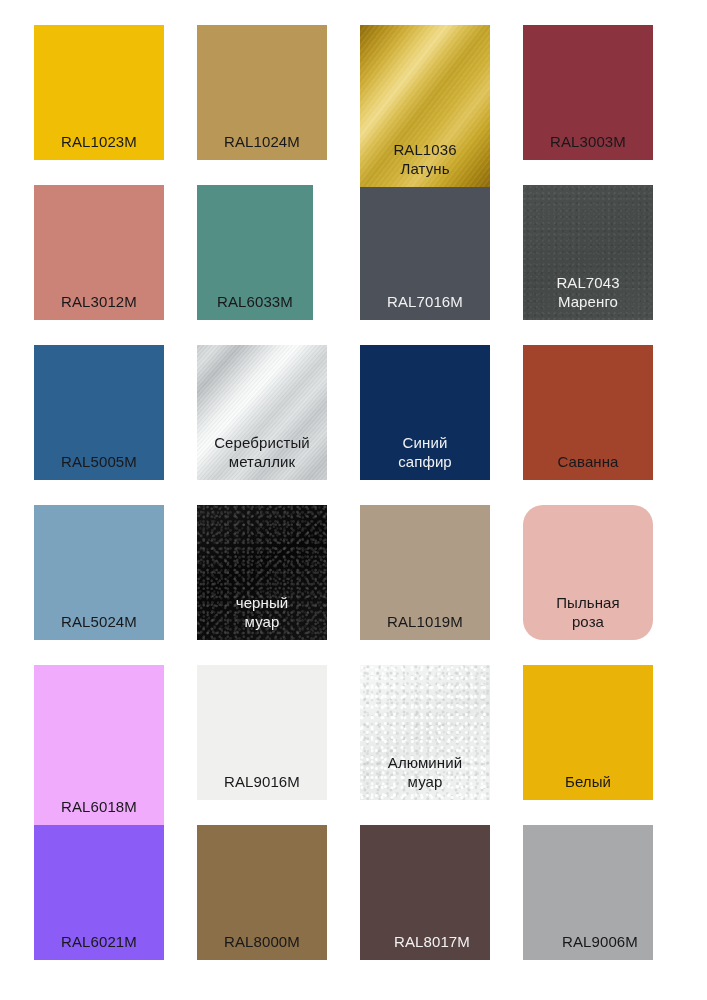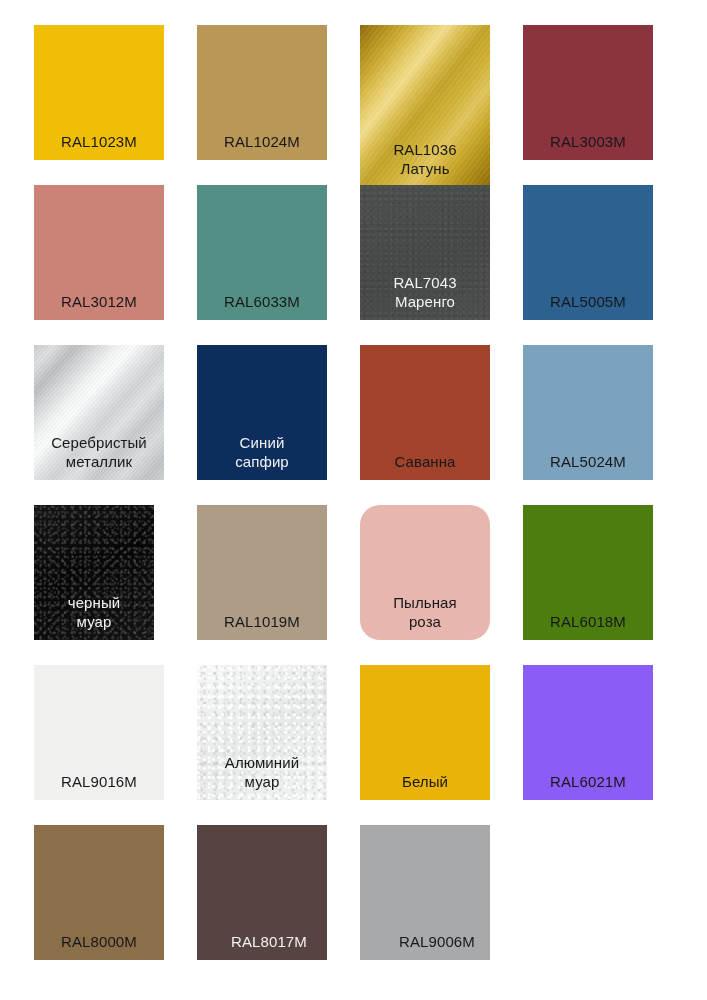--- a/index.html
+++ b/index.html
@@ -181,22 +181,25 @@
       <div class="finish finish-brass"></div>
       <div class="swatch-label">RAL1036
 Латунь</div>
     </div>
     <div class="swatch" style="background-color: rgb(139, 52, 64); width: 130px; height: 135px;">
       <div class="swatch-label">RAL3003M</div>
     </div>
     <div class="swatch" style="background-color: rgb(203, 130, 119); width: 130px; height: 135px;">
       <div class="swatch-label">RAL3012M</div>
     </div>
-    <div class="swatch" style="background-color: rgb(84, 143, 133); width: 130px; height: 135px;">
+    <div class="swatch" style="background-color: rgb(84, 143, 133); width: 116px; height: 135px;">
       <div class="swatch-label">RAL6033M</div>
+    </div>
+    <div class="swatch light-text" style="background-color: rgb(77, 82, 90); width: 130px; height: 135px;">
+      <div class="swatch-label">RAL7016M</div>
     </div>
     <div class="swatch light-text" style="background-color: rgb(71, 75, 74); width: 130px; height: 135px;">
       <div class="finish finish-marengo"></div>
       <div class="swatch-label">RAL7043
 Маренго</div>
     </div>
     <div class="swatch" style="background-color: rgb(45, 97, 144); width: 130px; height: 135px;">
       <div class="swatch-label">RAL5005M</div>
     </div>
     <div class="swatch" style="background-color: rgb(207, 211, 212); width: 130px; height: 135px;">
@@ -207,33 +210,33 @@
     <div class="swatch light-text" style="background-color: rgb(13, 46, 92); width: 130px; height: 135px;">
       <div class="swatch-label">Синий
 сапфир</div>
     </div>
     <div class="swatch" style="background-color: rgb(162, 67, 44); width: 130px; height: 135px;">
       <div class="swatch-label">Саванна</div>
     </div>
     <div class="swatch" style="background-color: rgb(123, 163, 190); width: 130px; height: 135px;">
       <div class="swatch-label">RAL5024M</div>
     </div>
-    <div class="swatch light-text" style="background-color: rgb(12, 12, 12); width: 120px; height: 135px;">
+    <div class="swatch light-text" style="background-color: rgb(12, 12, 12); width: 130px; height: 135px;">
       <div class="finish finish-black-moire"></div>
       <div class="swatch-label">черный
 муар</div>
     </div>
     <div class="swatch" style="background-color: rgb(174, 156, 135); width: 130px; height: 135px;">
       <div class="swatch-label">RAL1019M</div>
     </div>
     <div class="swatch" style="background-color: rgb(231, 182, 174); width: 130px; height: 135px; border-radius: 20px;">
       <div class="swatch-label">Пыльная
 роза</div>
     </div>
-    <div class="swatch" style="background-color: #4d7c0f; width: 130px; height: 135px;">
+    <div class="swatch" style="background-color: #f0abfc; width: 130px; height: 160px;">
       <div class="swatch-label">RAL6018M</div>
     </div>
     <div class="swatch" style="background-color: rgb(240, 241, 238); width: 130px; height: 135px;">
       <div class="swatch-label">RAL9016M</div>
     </div>
     <div class="swatch" style="background-color: rgb(238, 240, 239); width: 130px; height: 135px;">
       <div class="finish finish-aluminium-moire"></div>
       <div class="swatch-label">Алюминий
 муар</div>
     </div>

